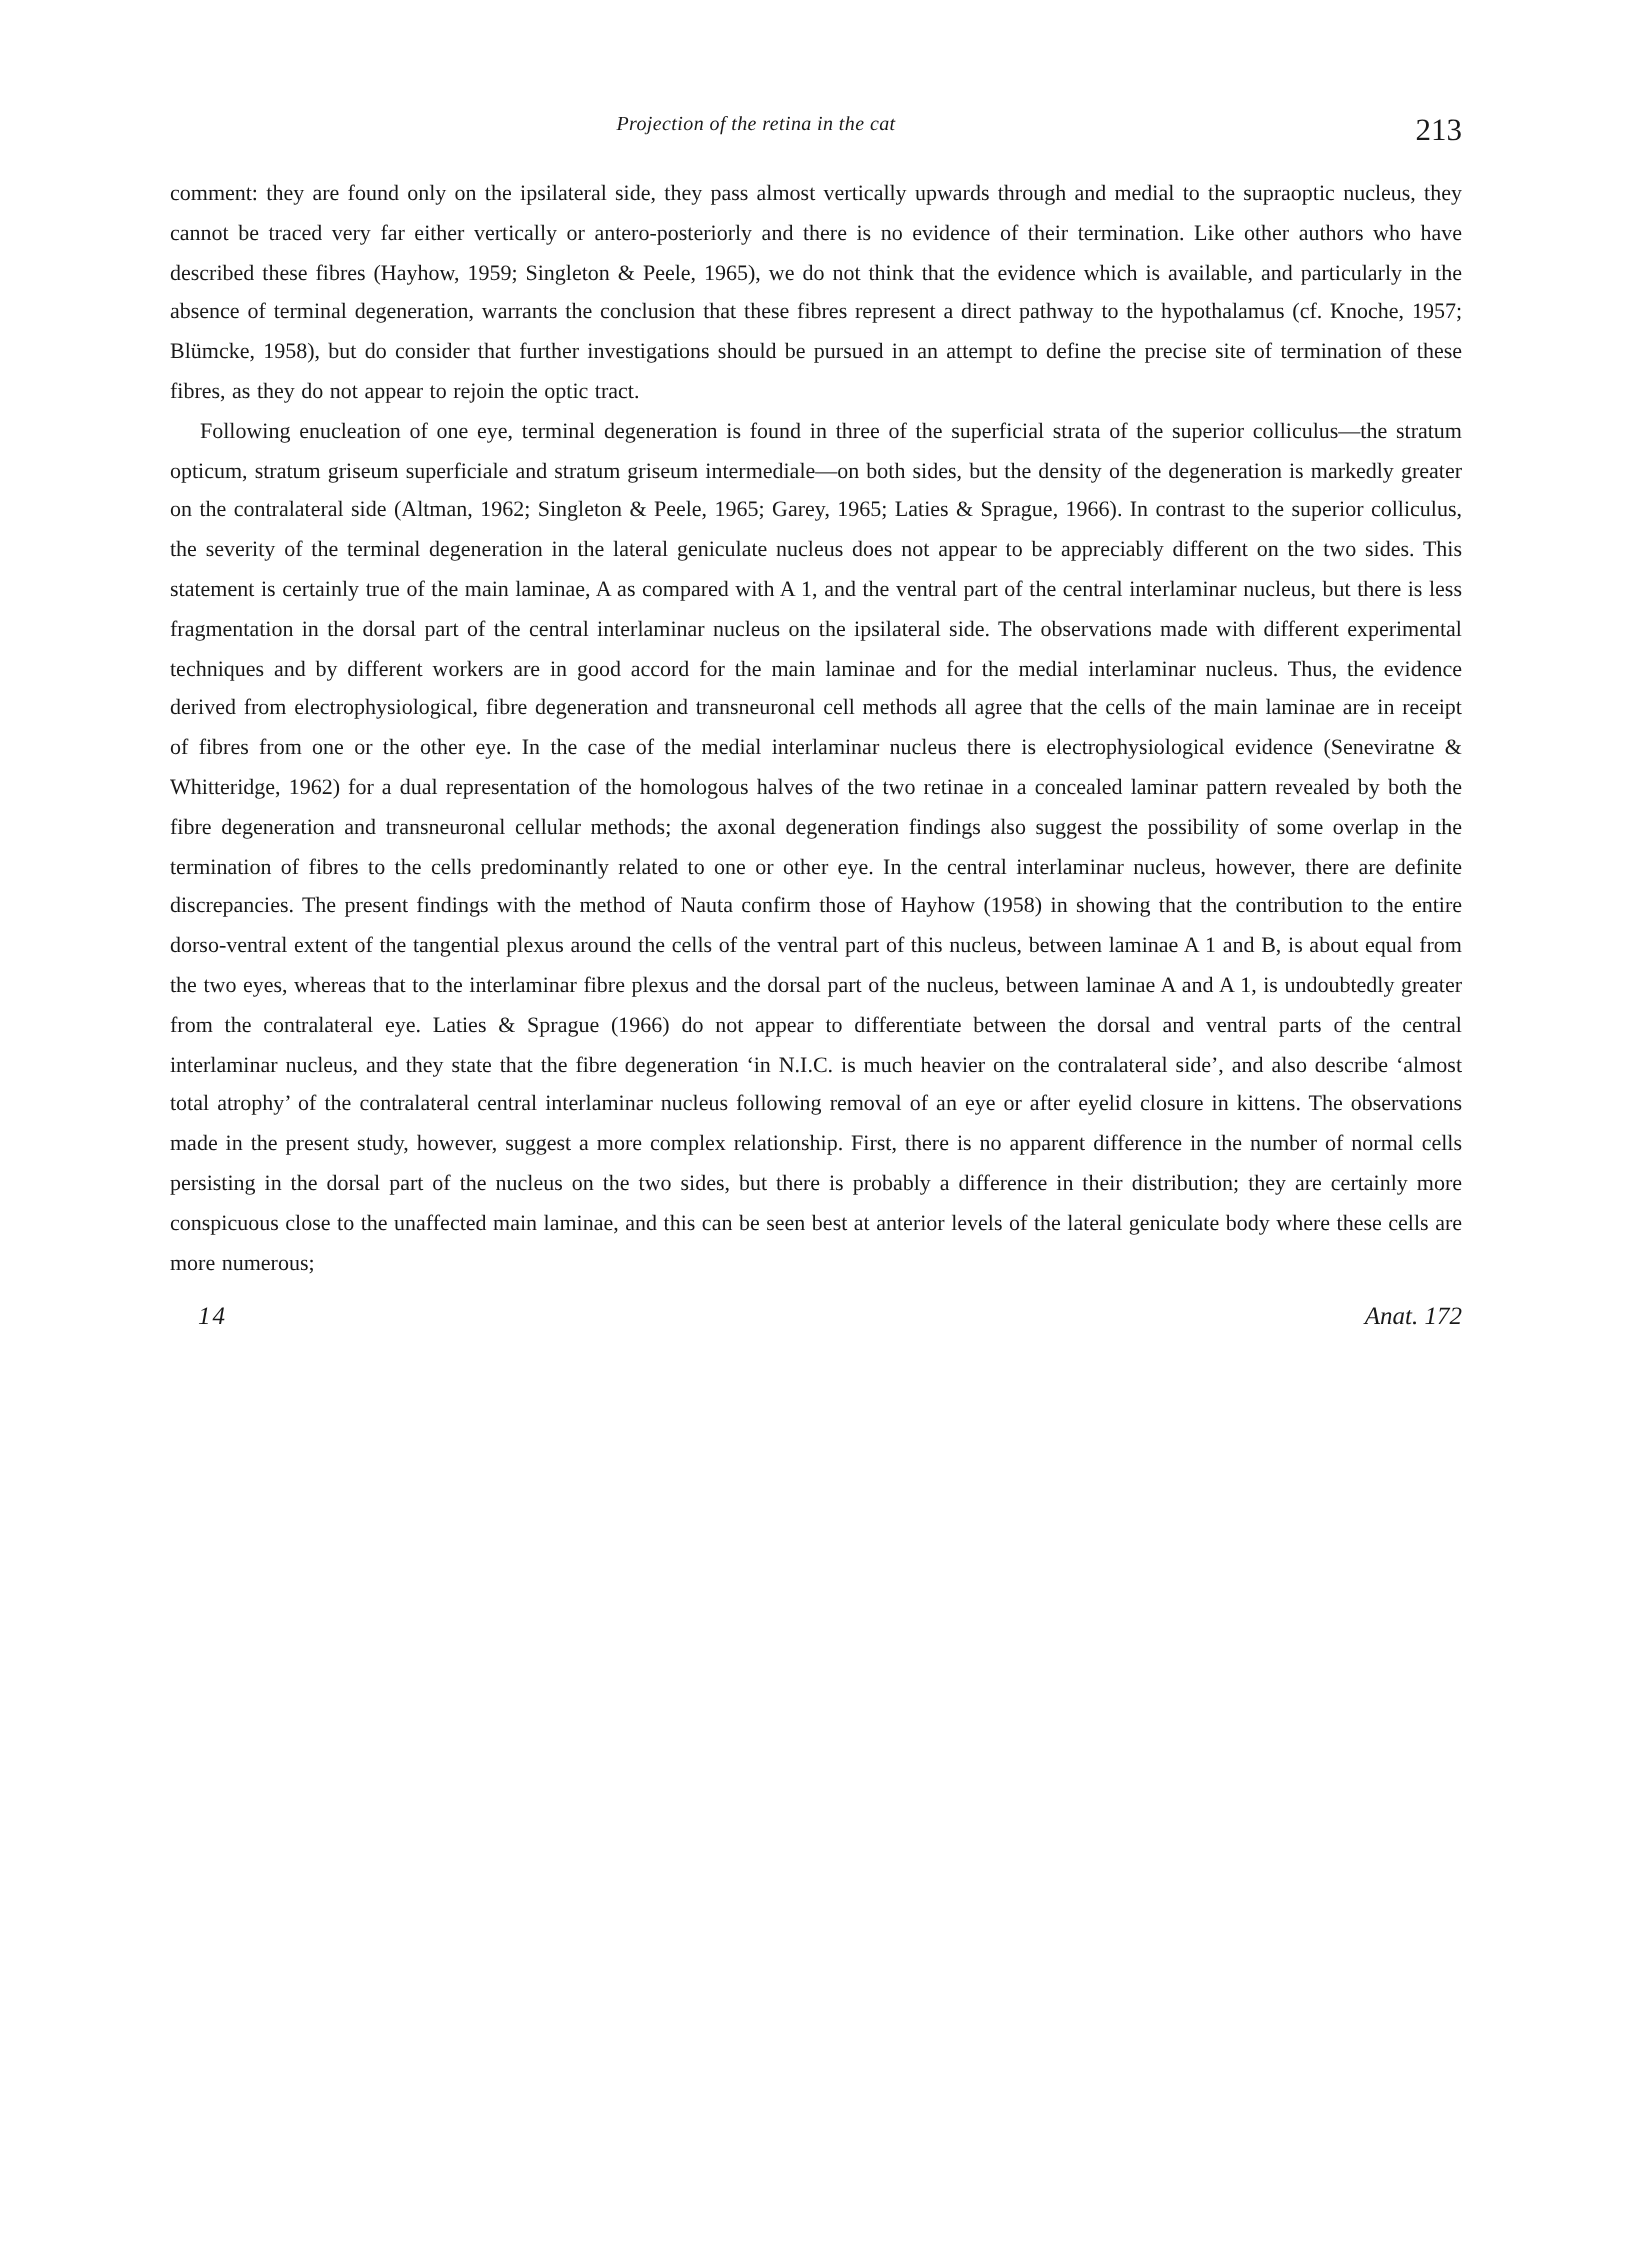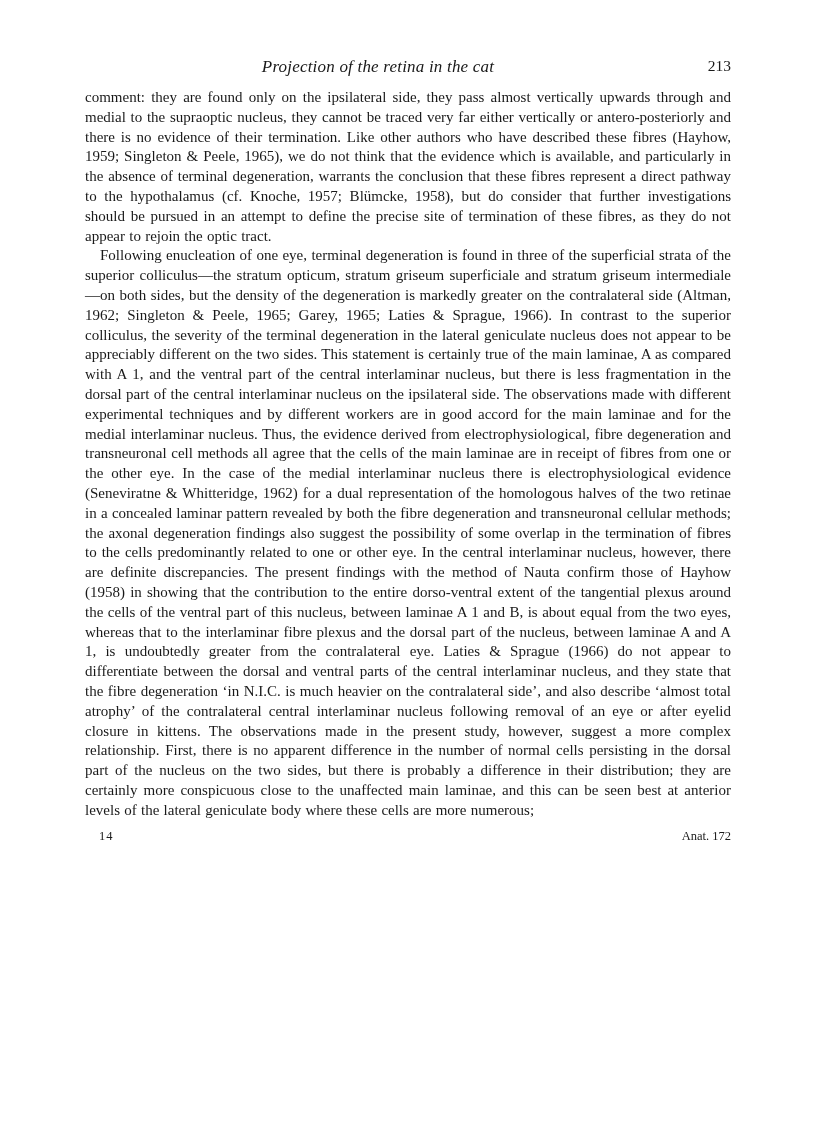--- a/index.html
+++ b/index.html
@@ -25,46 +25,47 @@
     position: relative;
     height: 21px;
     margin-bottom: 10px;
   }
   .running-title {
     position: absolute;
     left: 0;
     right: 60px;
     text-align: center;
     font-style: italic;
-    font-size: 17px;
+    font-size: 10px;
     letter-spacing: 0.2px;
   }
   .page-num {
     position: absolute;
     right: 0;
     top: 0;
     font-size: 15.5px;
     text-align: center;
   }
   .body-text p {
     margin: 0;
-    font-size: 15px;
+    font-size: 11px;
     line-height: 19.8px;
     text-align: justify;
     word-spacing: 0.5px;
   }
   .body-text p.indent {
     text-indent: 15px;
   }
   .footer {
     display: flex;
     justify-content: space-between;
     align-items: baseline;
     margin-top: 9px;
     font-size: 12.5px;
+    font-style: italic;
   }
   .footer .sig {
     padding-left: 14px;
     letter-spacing: 1px;
   }
 </style>
 </head>
 <body>
 
 <div class="page">

